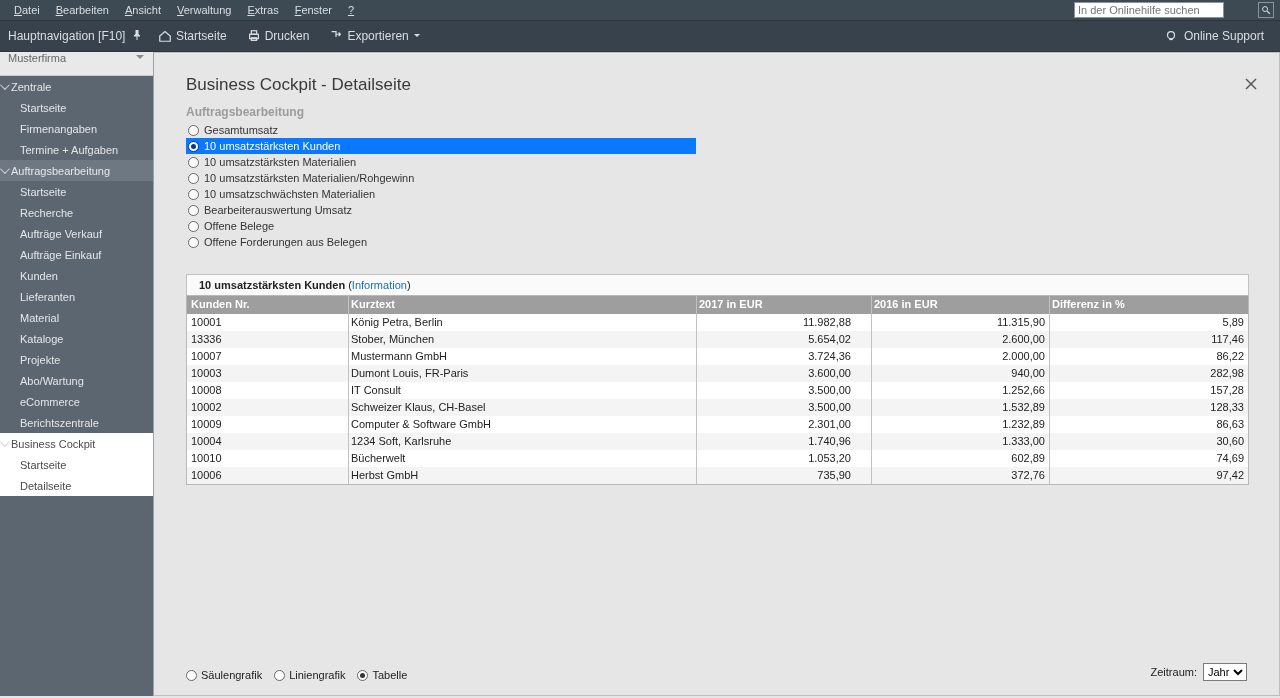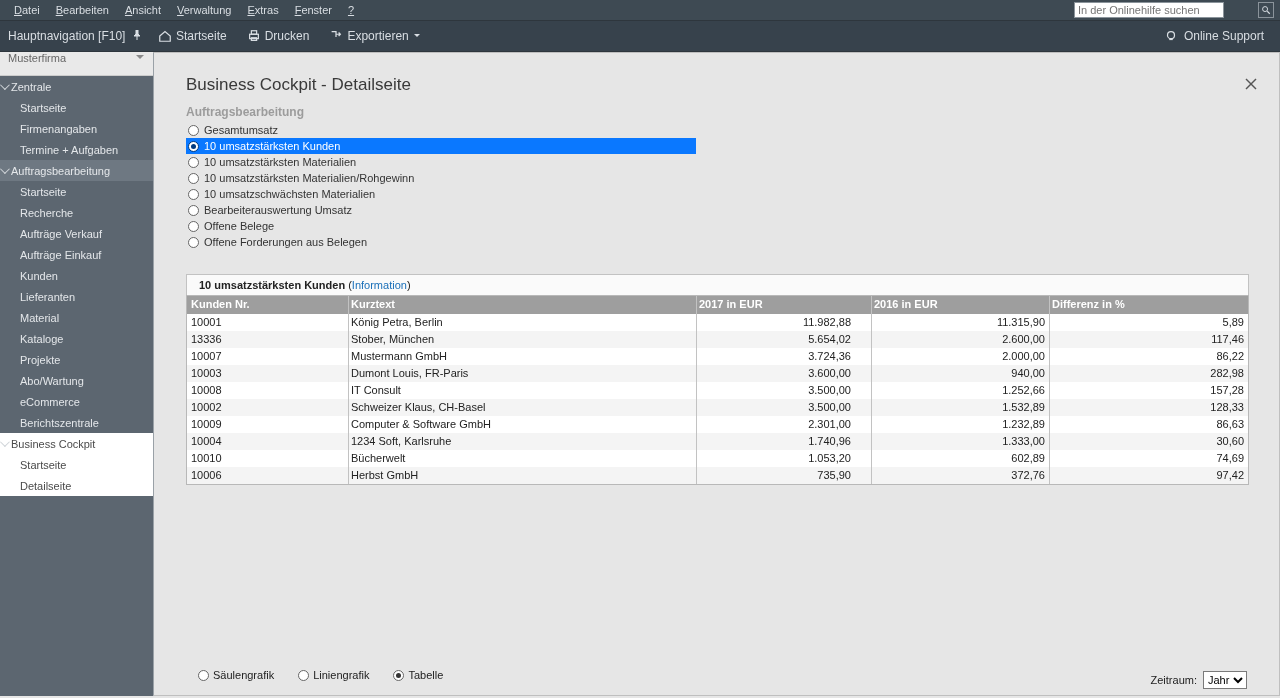--- a/index.html
+++ b/index.html
@@ -67,25 +67,25 @@
   .thead .c3, .tr .c3 { width: 175px; text-align: right; padding-right: 20px; padding-left: 2px; }
   .thead .c4, .tr .c4 { width: 178px; text-align: right; padding-right: 4px; padding-left: 2px; }
   .thead .c5, .tr .c5 { flex: 1; text-align: right; padding-right: 4px; padding-left: 2px; }
   .thead .c3, .thead .c4, .thead .c5 { text-align: left; }
   .thead > div, .tr > div { border-right: 1px solid #c2c2c2; line-height: 17px; overflow: hidden; white-space: nowrap; }
   .thead > div:last-child, .tr > div:last-child { border-right: none; }
   .tr { display: flex; height: 17px; background: #fff; }
   .tr.alt { background: #f4f4f4; }
 
   .view-controls { position: absolute; left: 16px; bottom: 8px; display: flex; align-items: center; gap: 12px; font-size: 11px; }
-  .vc-item { display: flex; align-items: flex-end; gap: 4px; margin-left: 12px; }
+  .vc-item { display: flex; align-items: flex-end; gap: 4px; }
   .vc-item .dot { width: 11px; height: 11px; border: 1px solid #666; border-radius: 50%; background: #fff; position: relative; }
   .vc-item.checked .dot::after { content: ""; position: absolute; left: 2px; top: 2px; width: 5px; height: 5px; background: #333; border-radius: 50%; }
 
-  .period { position: absolute; right: 18px; bottom: 0; display: flex; align-items: center; gap: 6px; font-size: 11px; }
+  .period { position: absolute; right: 18px; bottom: 8px; display: flex; align-items: center; gap: 6px; font-size: 11px; }
   .period select { font-size: 11px; height: 18px; border: 1px solid #7a7a7a; background: #fff; }
 
 </style>
 </head>
 <body>
 
 <div class="menubar">
   <div id="menubar-items" style="display:flex;">
       <div class="menu-item"><span class="ul">D</span>atei</div>
       <div class="menu-item"><span class="ul">B</span>earbeiten</div>

